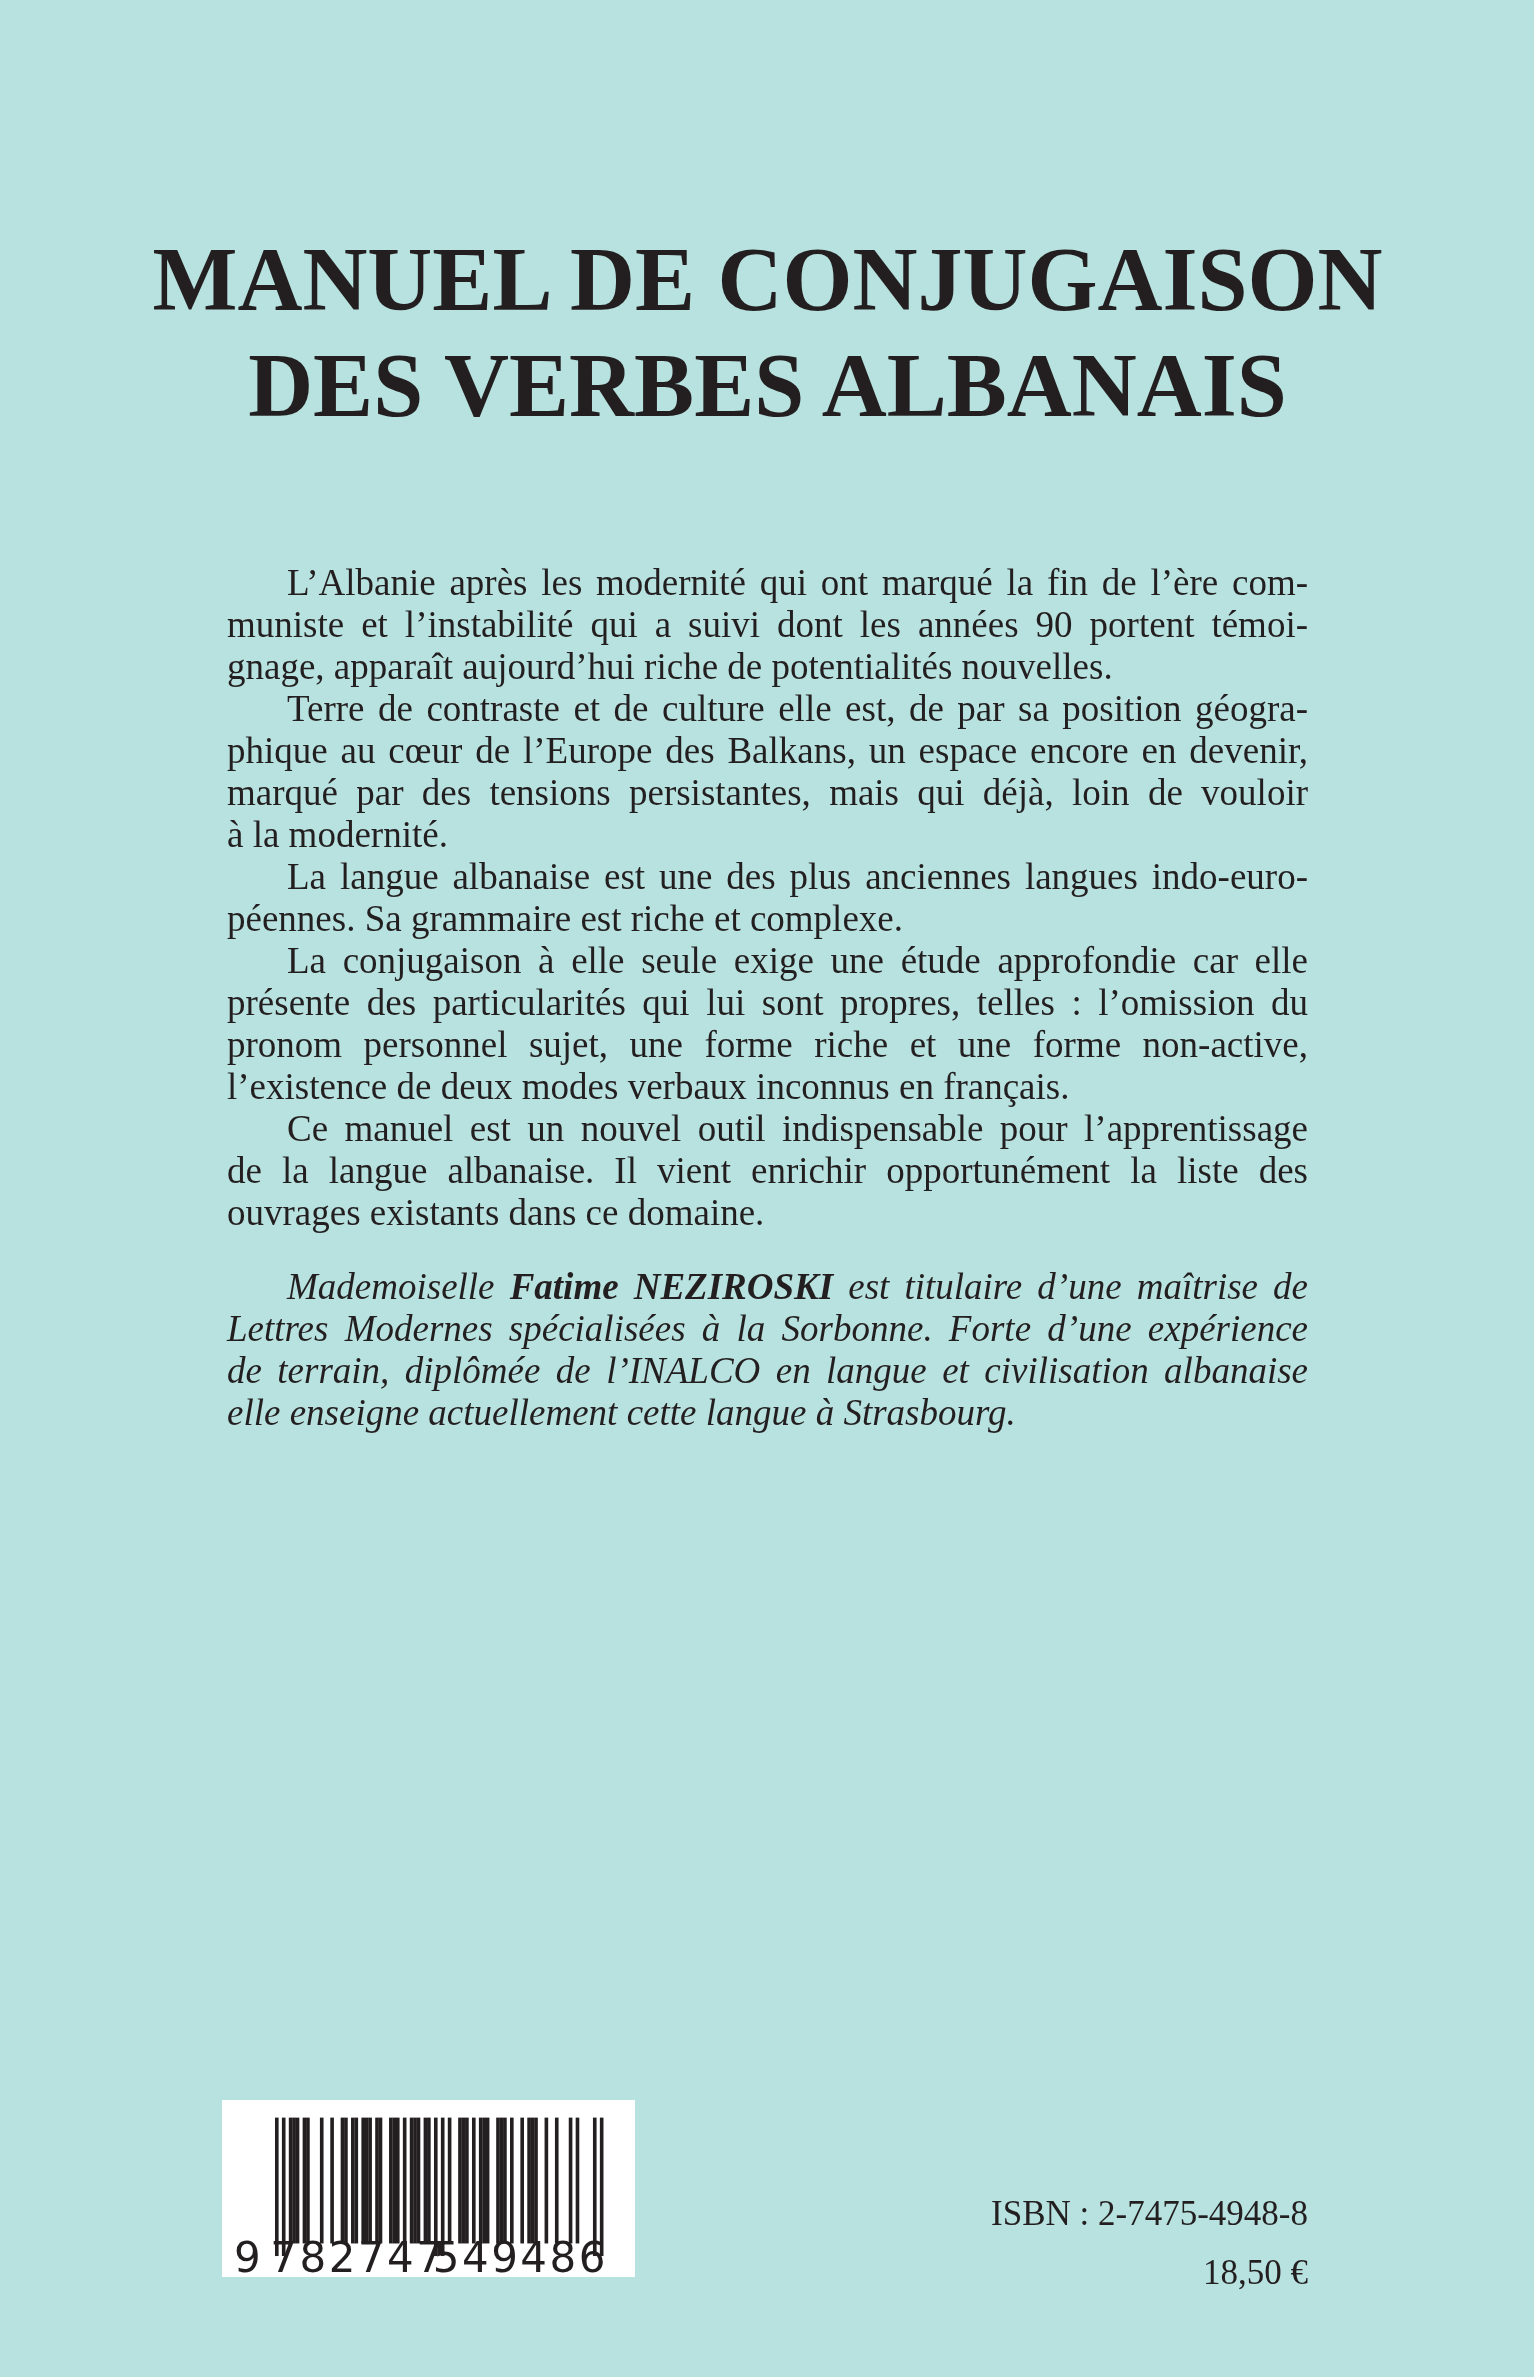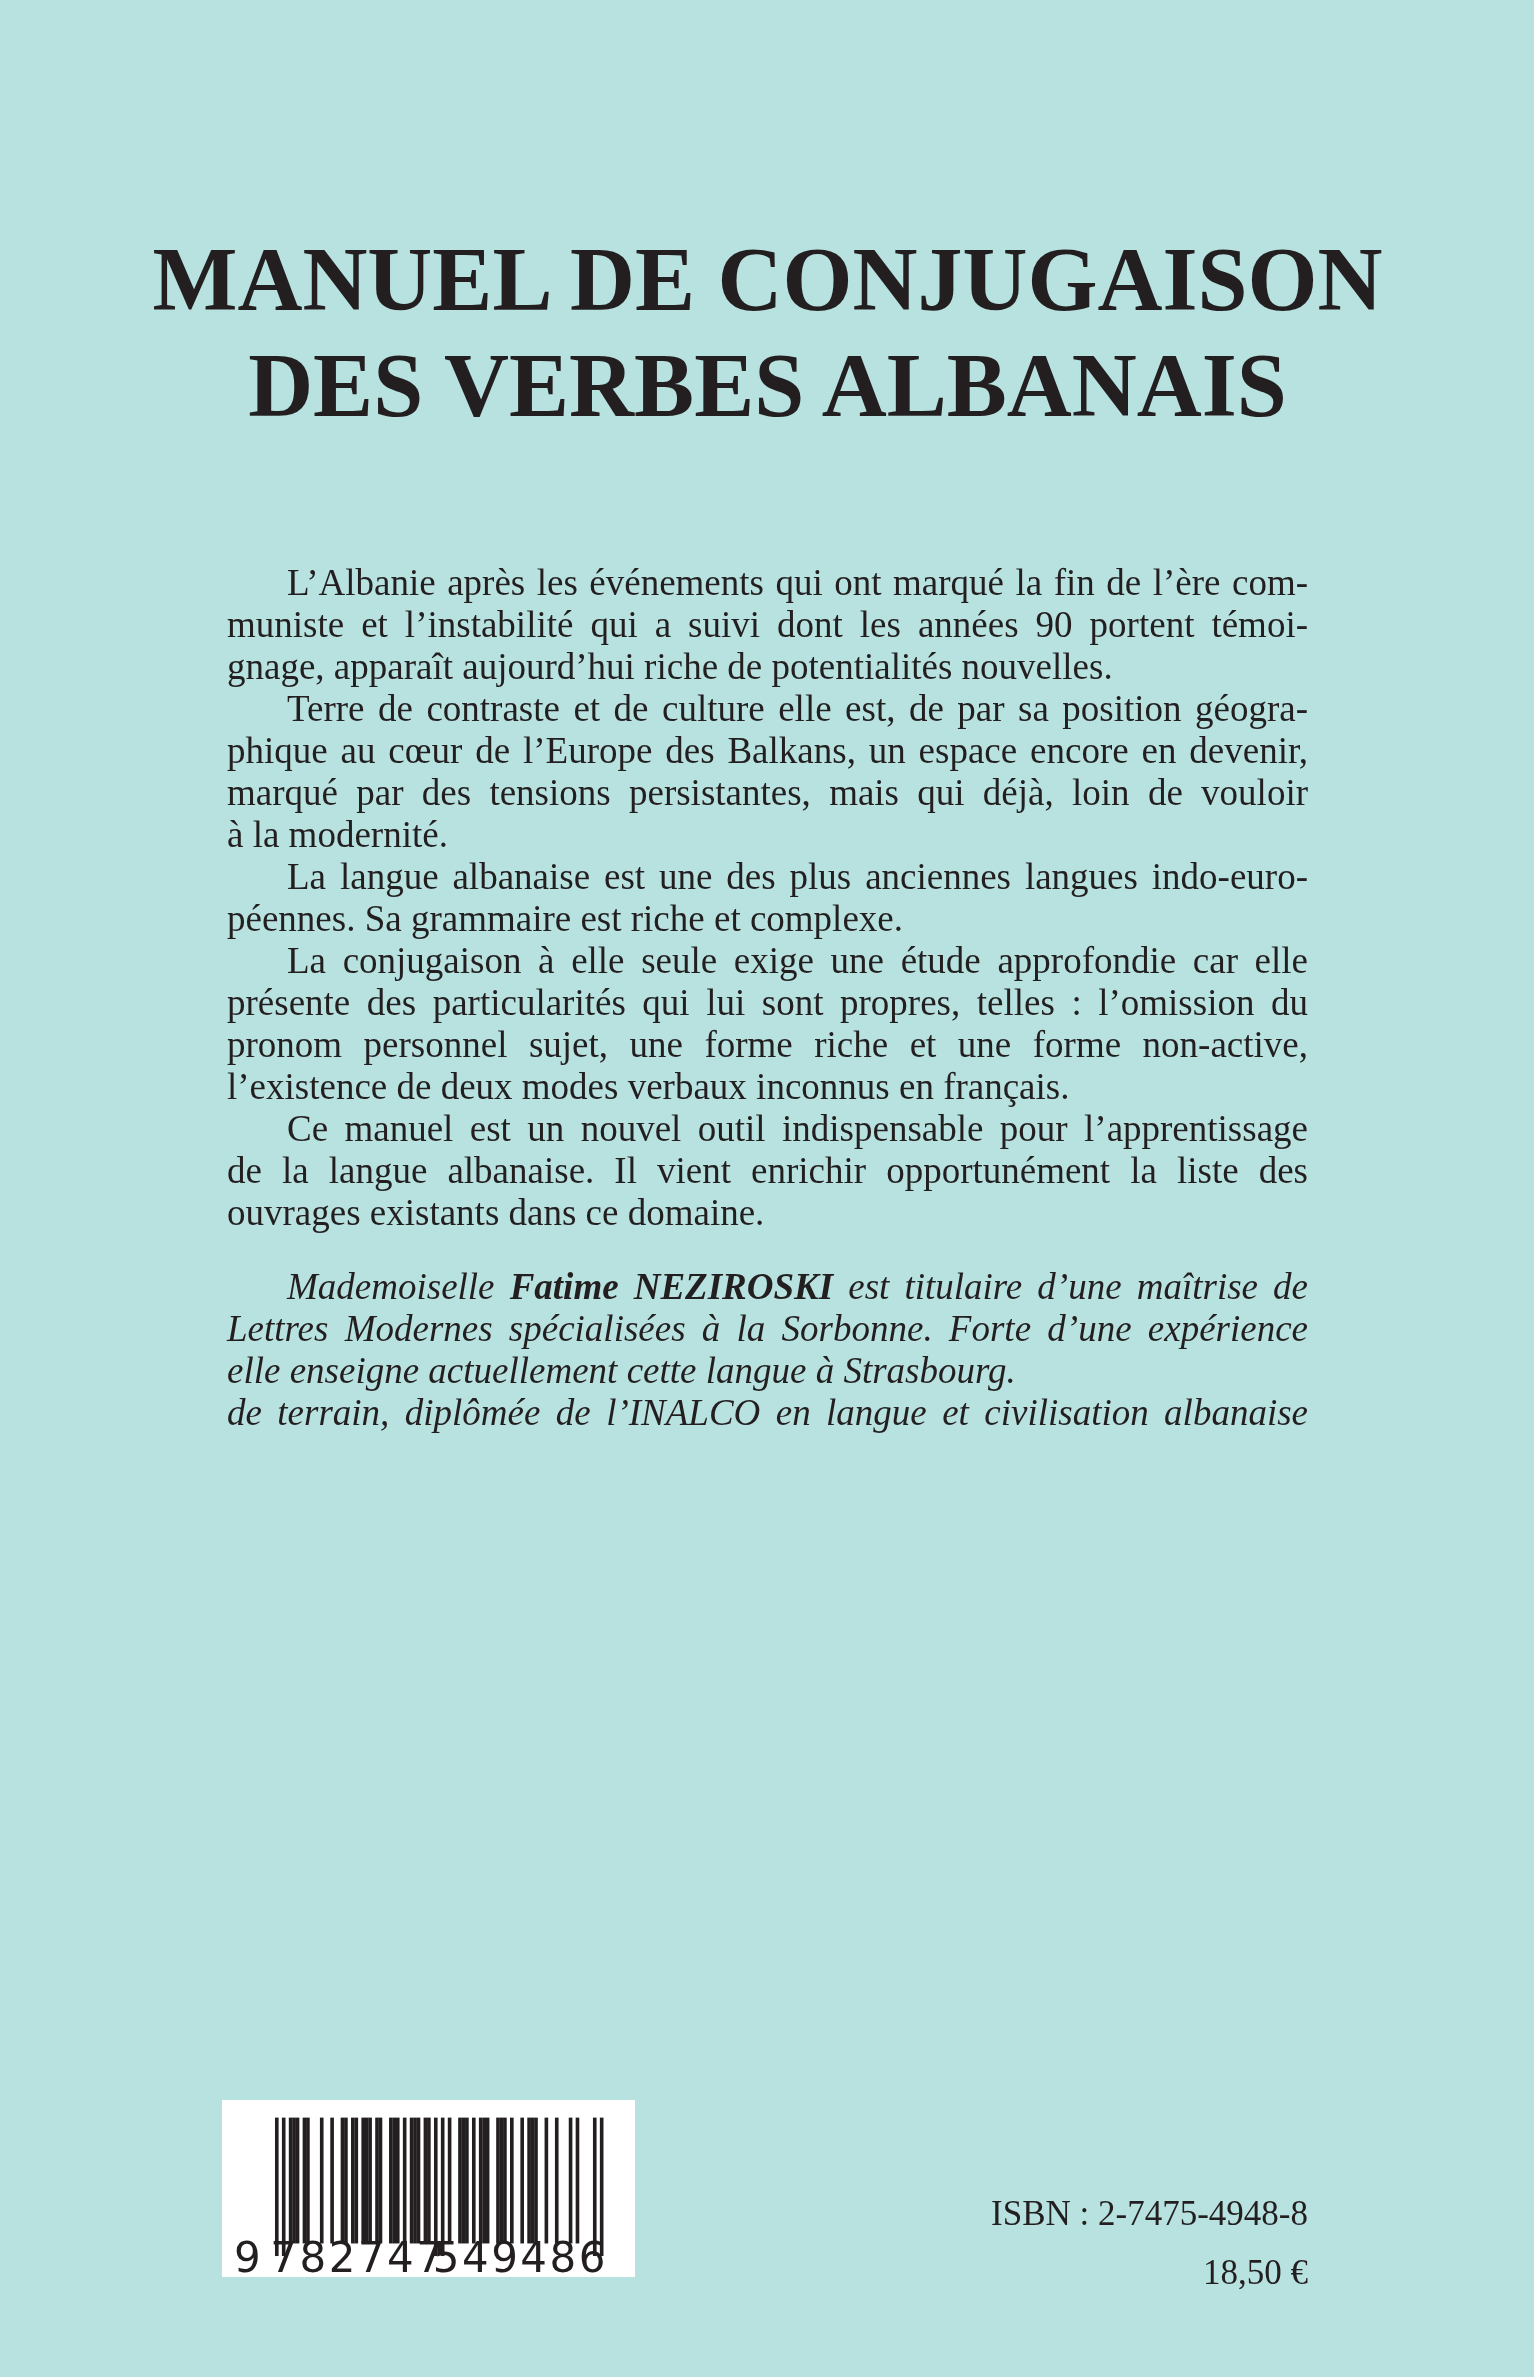--- a/index.html
+++ b/index.html
@@ -52,21 +52,21 @@
 <body>
 
 <h1 class="title">
   <span>MANUEL DE CONJUGAISON</span>
   <span>DES VERBES ALBANAIS</span>
 </h1>
 
 <div class="body-text">
   <div id="paras">
       <p class="para">
-        <span class="line indent">L’Albanie après les événements qui ont marqué la fin de l’ère com-</span>
+        <span class="line indent">L’Albanie après les modernité qui ont marqué la fin de l’ère com-</span>
         <span class="line">muniste et l’instabilité qui a suivi dont les années 90 portent témoi-</span>
         <span class="line last">gnage, apparaît aujourd’hui riche de potentialités nouvelles.</span>
       </p>
       <p class="para">
         <span class="line indent">Terre de contraste et de culture elle est, de par sa position géogra-</span>
         <span class="line">phique au cœur de l’Europe des Balkans, un espace encore en devenir,</span>
         <span class="line">marqué par des tensions persistantes, mais qui déjà, loin de vouloir</span>
         <span class="line last">à la modernité.</span>
       </p>
       <p class="para">
@@ -81,22 +81,22 @@
       </p>
       <p class="para">
         <span class="line indent">Ce manuel est un nouvel outil indispensable pour l’apprentissage</span>
         <span class="line">de la langue albanaise. Il vient enrichir opportunément la liste des</span>
         <span class="line last">ouvrages existants dans ce domaine.</span>
       </p>
     </div>
   <p class="para bio">
     <span class="line indent"><span>Mademoiselle </span><b>Fatime NEZIROSKI</b><span> est titulaire d’une maîtrise de</span></span>
     <span class="line">Lettres Modernes spécialisées à la Sorbonne. Forte d’une expérience</span>
+    <span class="line">de terrain, diplômée de l’INALCO en langue et civilisation albanaise</span>
     <span class="line last">elle enseigne actuellement cette langue à Strasbourg.</span>
-    <span class="line">de terrain, diplômée de l’INALCO en langue et civilisation albanaise</span>
   </p>
 </div>
 
 <div class="barcode-box">
   <svg class="barcode-svg" id="barcode-svg" width="413" height="177" viewBox="0 0 492 211">
       <rect x="63.00" y="21" width="4.32" height="165" fill="#231f20"></rect>
       <rect x="71.24" y="21" width="4.32" height="165" fill="#231f20"></rect>
       <rect x="79.48" y="21" width="4.32" height="150" fill="#231f20"></rect>
       <rect x="83.60" y="21" width="4.32" height="150" fill="#231f20"></rect>
       <rect x="87.72" y="21" width="4.32" height="150" fill="#231f20"></rect>

